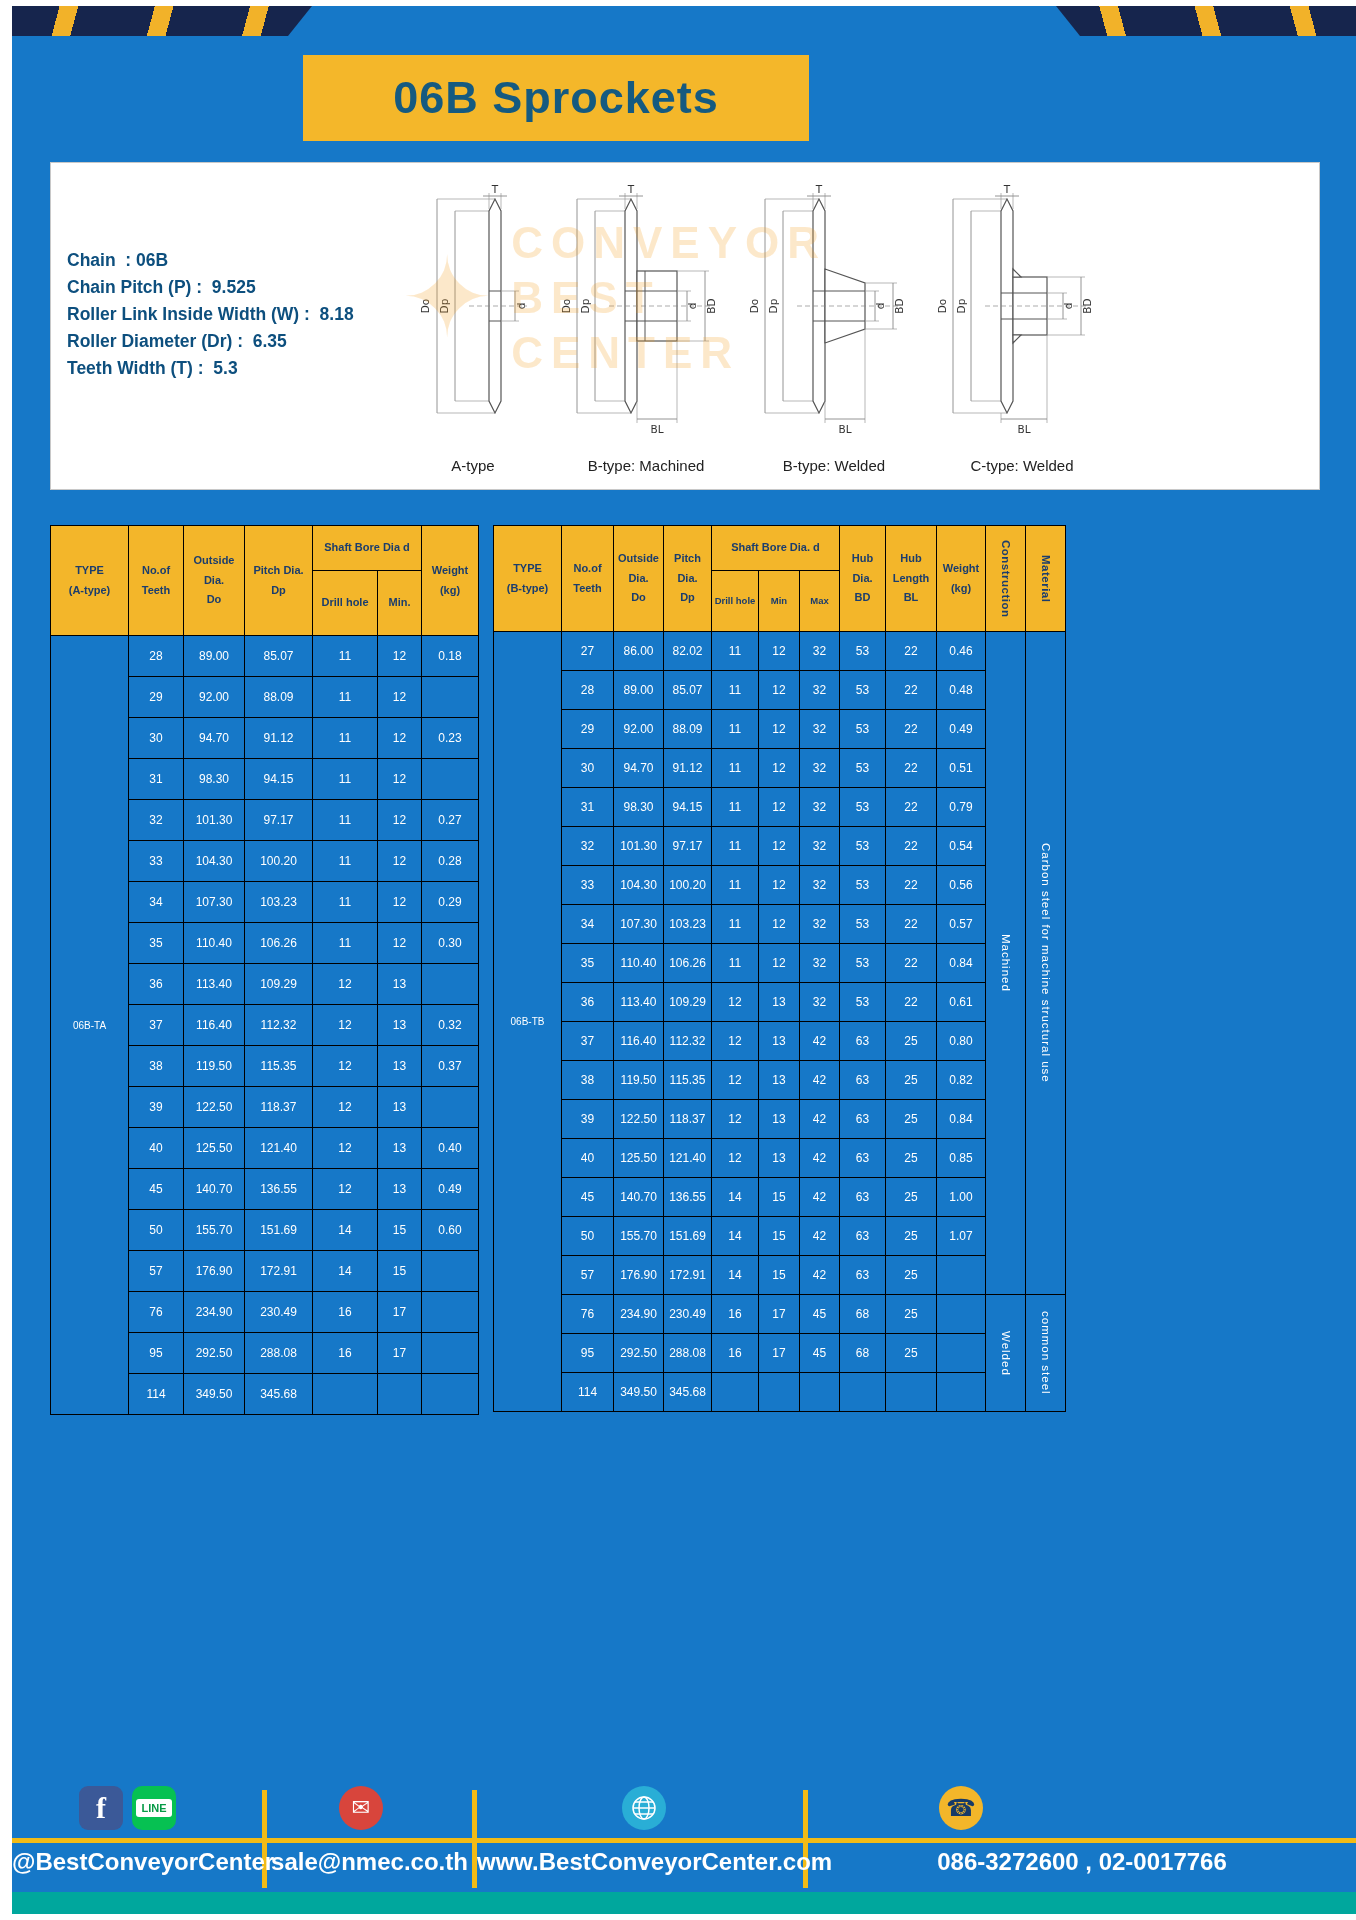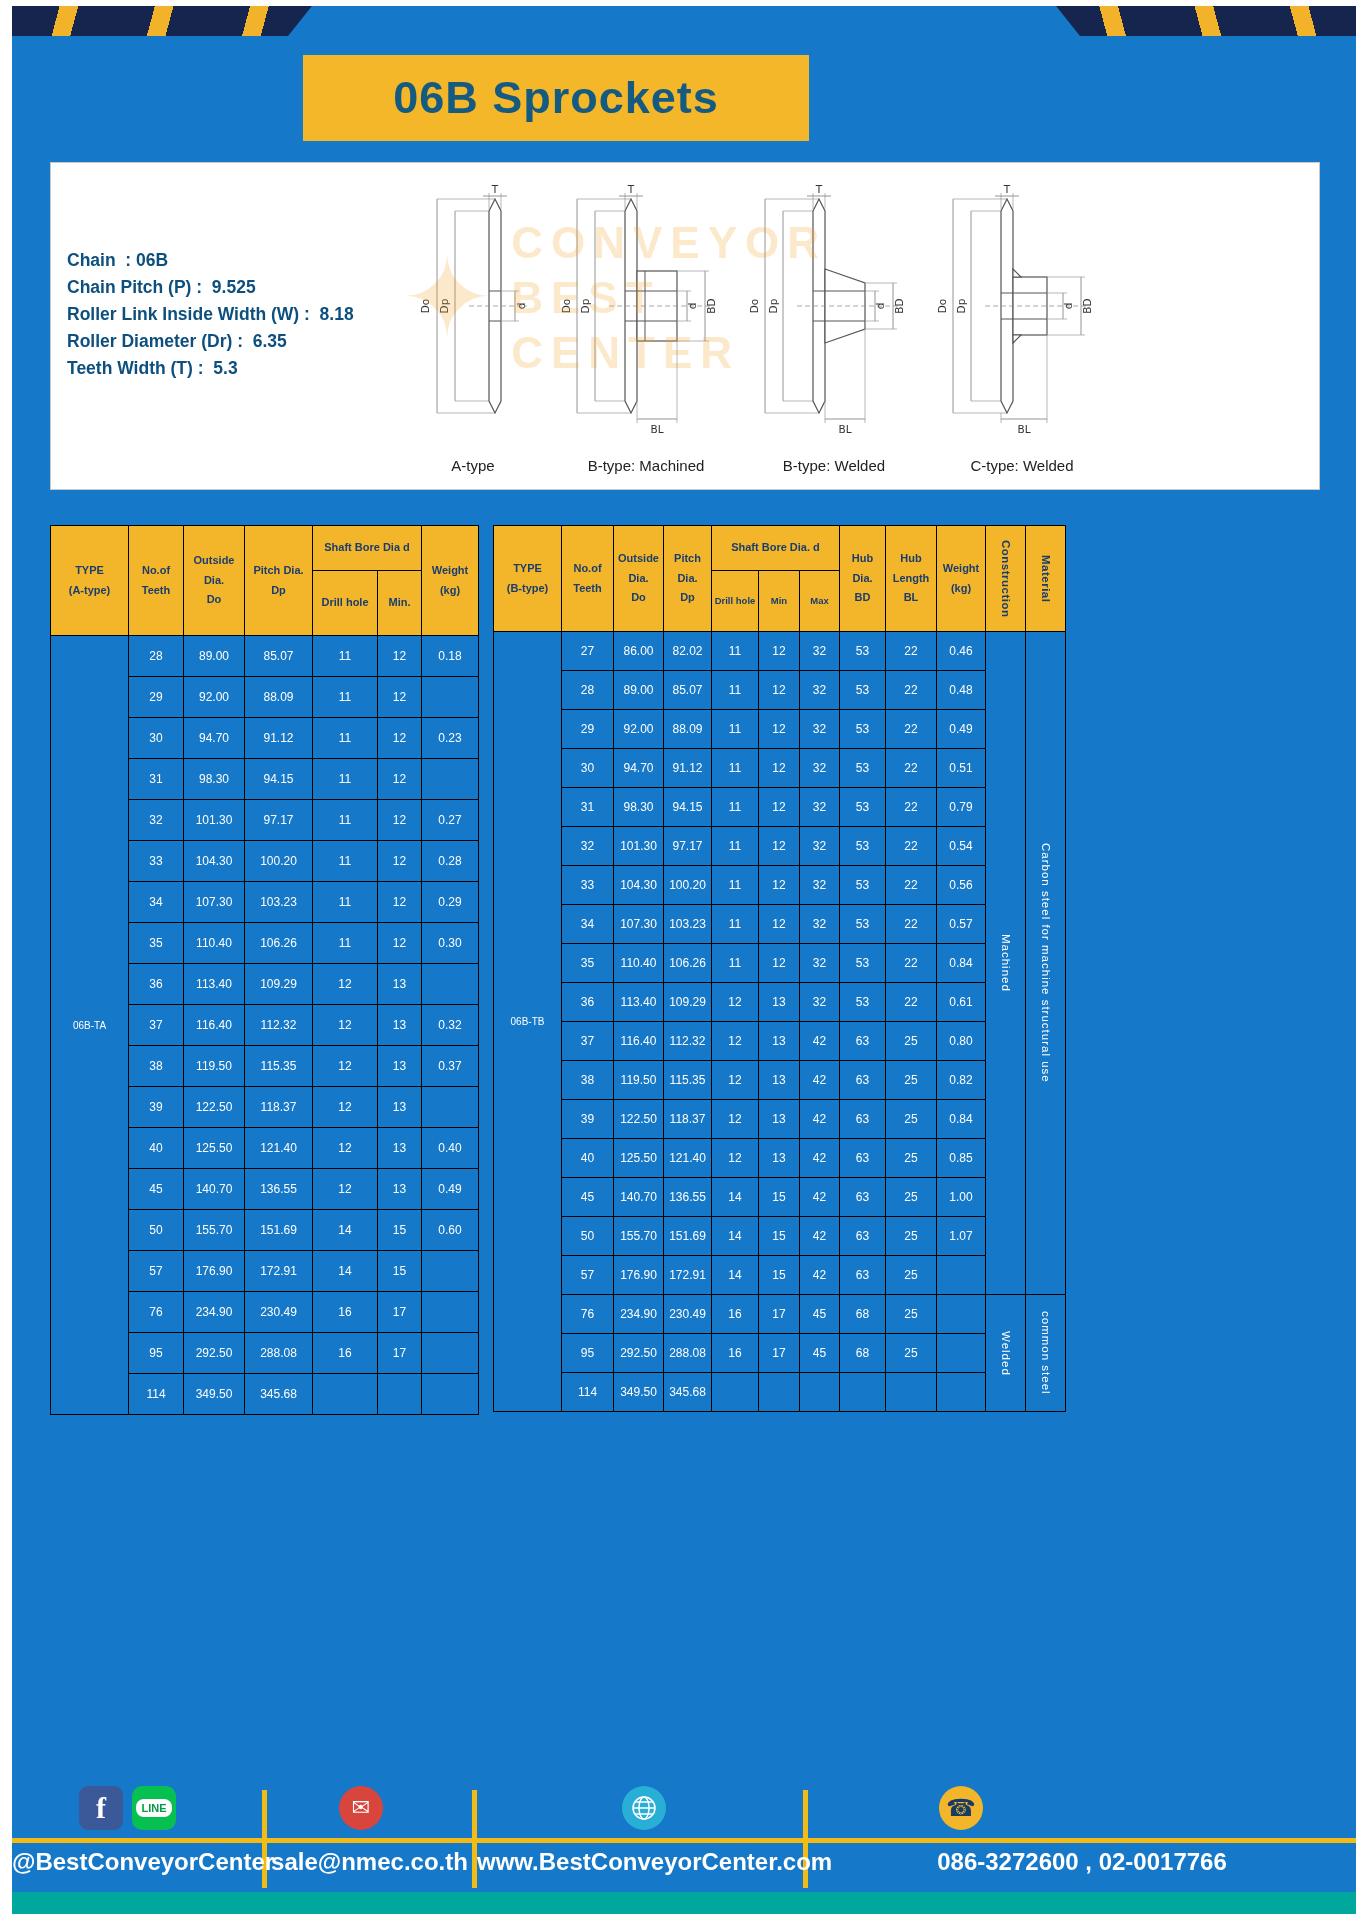--- a/index.html
+++ b/index.html
@@ -47,21 +47,21 @@
   .sub-th{height:60px;line-height:1.2;}
   .table-a .sub-th{font-size:11px;} .table-b .sub-th{font-size:9.5px;padding:0;}
   th.vert{writing-mode:vertical-rl;letter-spacing:0.5px;line-height:1.1;font-size:11.5px;}
   td.vert-cell{writing-mode:vertical-rl;font-size:11.5px;letter-spacing:1px;}
   td.type-cell{font-size:10px;}
 
   
   .icon{position:absolute;top:1780px;width:44px;height:44px;display:flex;align-items:center;justify-content:center;}
   .icon-fb{left:67px;background:#3b5998;border-radius:9px;color:#fff;font-weight:bold;font-size:30px;font-family:"Liberation Serif",serif;}
   .icon-line{left:120px;background:#06c152;border-radius:10px;}
-  .line-bubble{background:#fff;color:#069a46;font-weight:bold;font-size:11px;padding:3px 5px;border-radius:8px;}
+  .line-bubble{background:#fff;color:#069a46;font-weight:bold;font-size:11px;padding:3px 5px;border-radius:3px;}
   .icon-mail{left:327px;background:#d8453c;border-radius:50%;color:#fff;font-size:22px;}
   .icon-globe{left:610px;background:#29aed6;border-radius:50%;}
   .icon-phone{left:927px;background:#f3b62a;border-radius:50%;color:#173a67;font-size:24px;}
   .separator{position:absolute;top:1784px;height:98px;width:5px;background:#f2bb16;}
   .sep-1{left:250px;} .sep-2{left:460px;} .sep-3{left:791px;}
   .footer-line{position:absolute;left:0;right:0;top:1832px;height:5px;background:#f2bb16;}
   .teal-bar{position:absolute;left:0;right:0;bottom:0;height:22px;background:#00a79d;}
   .f-label{position:absolute;top:1842px;text-align:center;color:#fff;font-size:24px;font-weight:bold;}
   .f-label-1{left:0;width:250px;} .f-label-2{left:255px;width:205px;}
   .f-label-3{left:465px;width:326px;} .f-label-4{left:796px;width:548px;}

